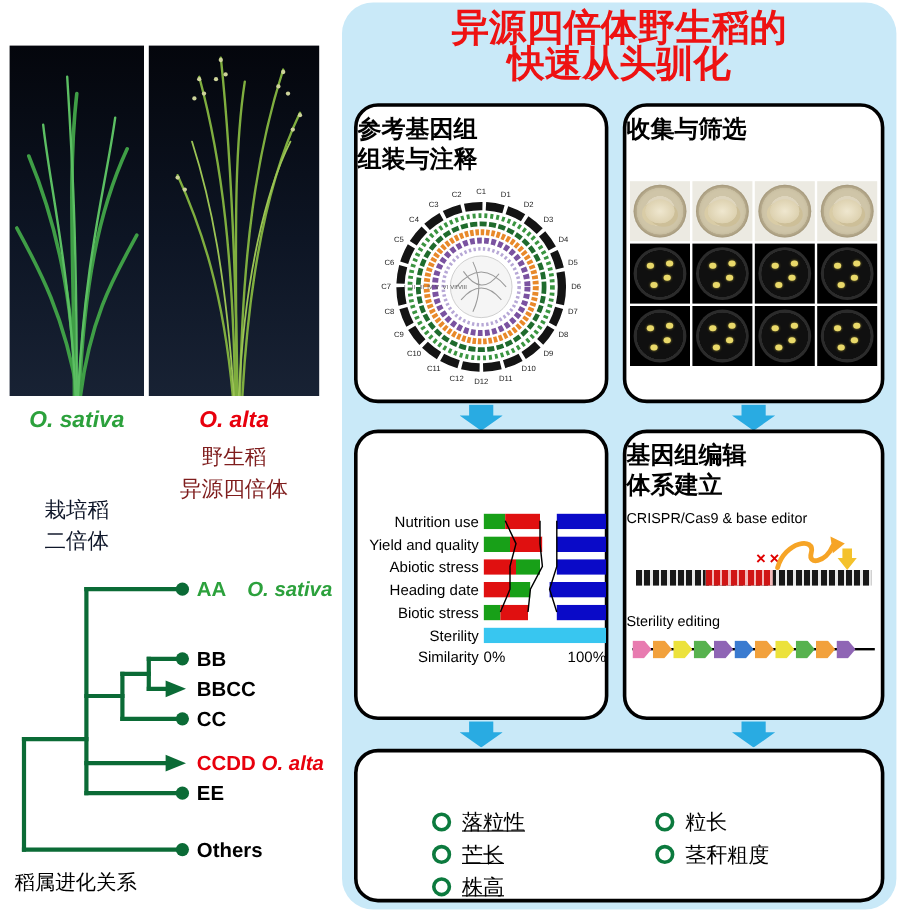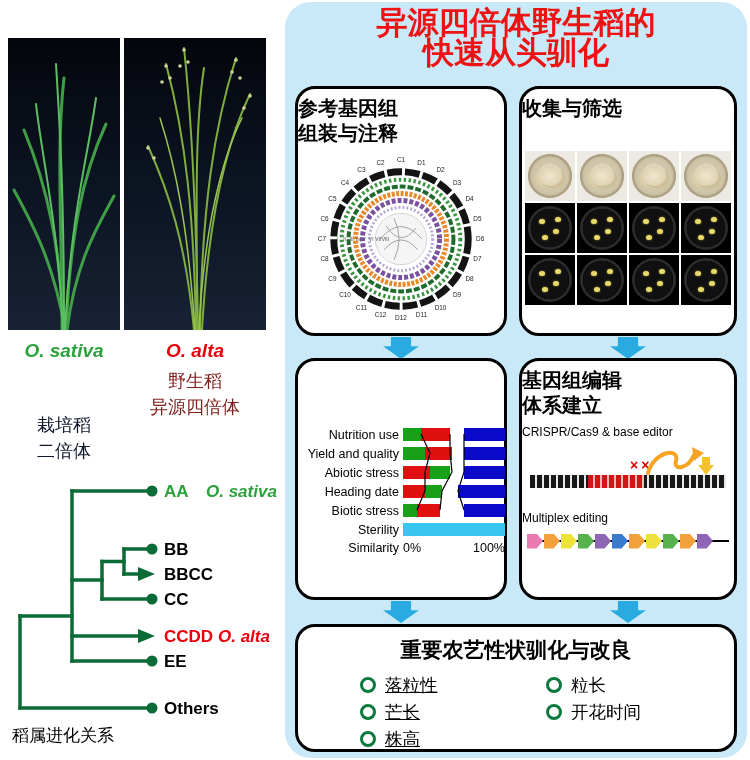--- a/index.html
+++ b/index.html
@@ -427,41 +427,40 @@
       <div id="dna-wrap">
         <div class="dna"></div>
         <div class="dna-red"></div>
         <div class="xx">××</div>
         <svg id="sgrna" width="72" height="36" viewBox="0 0 72 36">
           <path d="M4,32 C10,10 36,6 32,20 C29,30 44,28 50,14" stroke="#f6a426" stroke-width="4" fill="none" stroke-linecap="round"></path>
           <polygon points="48,6 60,12 50,20" fill="#f6a426"></polygon>
           <polygon points="58,16 66,16 66,24 70,24 62,34 54,24 58,24" fill="#f4c22c"></polygon>
         </svg>
       </div>
-      <div class="smallcap" id="mx-cap">Multiplex editing</div>
+      <div class="smallcap" id="mx-cap">Sterility editing</div>
       <div id="multiplex-row">
           <span class="marrow" style="background: rgb(232, 123, 176);"></span>
           <span class="marrow" style="background: rgb(242, 161, 60);"></span>
           <span class="marrow" style="background: rgb(236, 226, 59);"></span>
           <span class="marrow" style="background: rgb(87, 178, 78);"></span>
           <span class="marrow" style="background: rgb(143, 101, 181);"></span>
           <span class="marrow" style="background: rgb(58, 123, 208);"></span>
           <span class="marrow" style="background: rgb(242, 161, 60);"></span>
           <span class="marrow" style="background: rgb(236, 226, 59);"></span>
           <span class="marrow" style="background: rgb(87, 178, 78);"></span>
           <span class="marrow" style="background: rgb(242, 161, 60);"></span>
           <span class="marrow" style="background: rgb(143, 101, 181);"></span>
         </div>
     </div>
 
     <div class="down-arrow" id="arrow3"></div>
     <div class="down-arrow" id="arrow4"></div>
 
     <div class="wbox" id="box-final">
-      <div class="ftitle">重要农艺性状驯化与改良</div>
       <div class="fcol" id="fcol-left">
           <div class="fitem">
             <span class="bullet"></span>
             <span>落粒性</span>
           </div>
           <div class="fitem">
             <span class="bullet"></span>
             <span>芒长</span>
           </div>
           <div class="fitem">
@@ -469,18 +468,18 @@
             <span>株高</span>
           </div>
         </div>
       <div class="fcol" id="fcol-right">
           <div class="fitem">
             <span class="bullet"></span>
             <span>粒长</span>
           </div>
           <div class="fitem">
             <span class="bullet"></span>
-            <span>开花时间</span>
+            <span>茎秆粗度</span>
           </div>
         </div>
     </div>
   </div>
 </div>
 
 </body></html>

